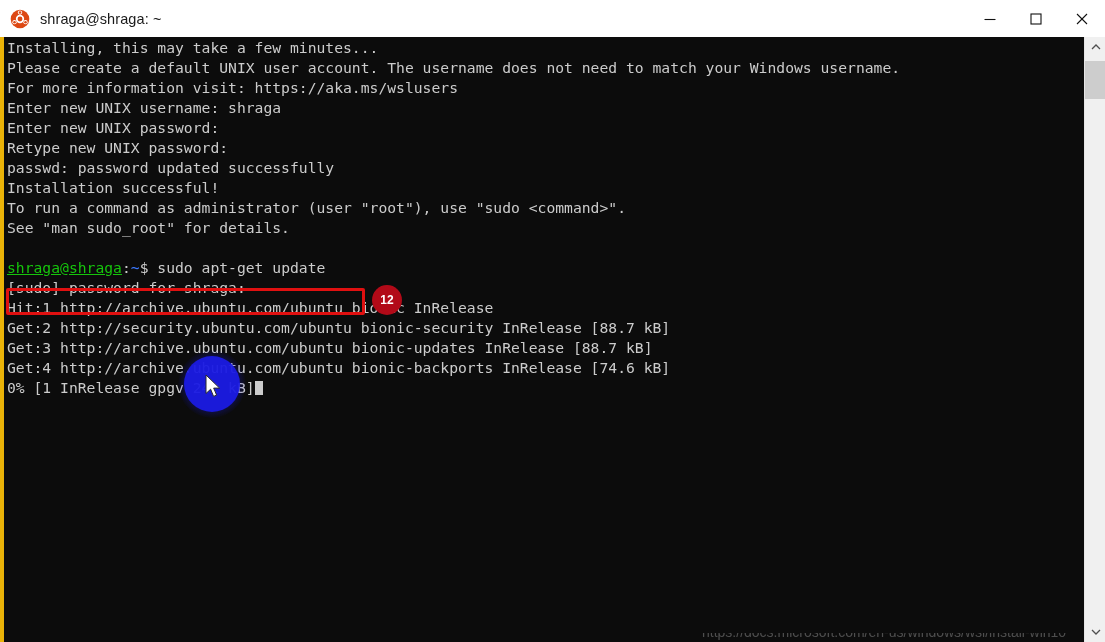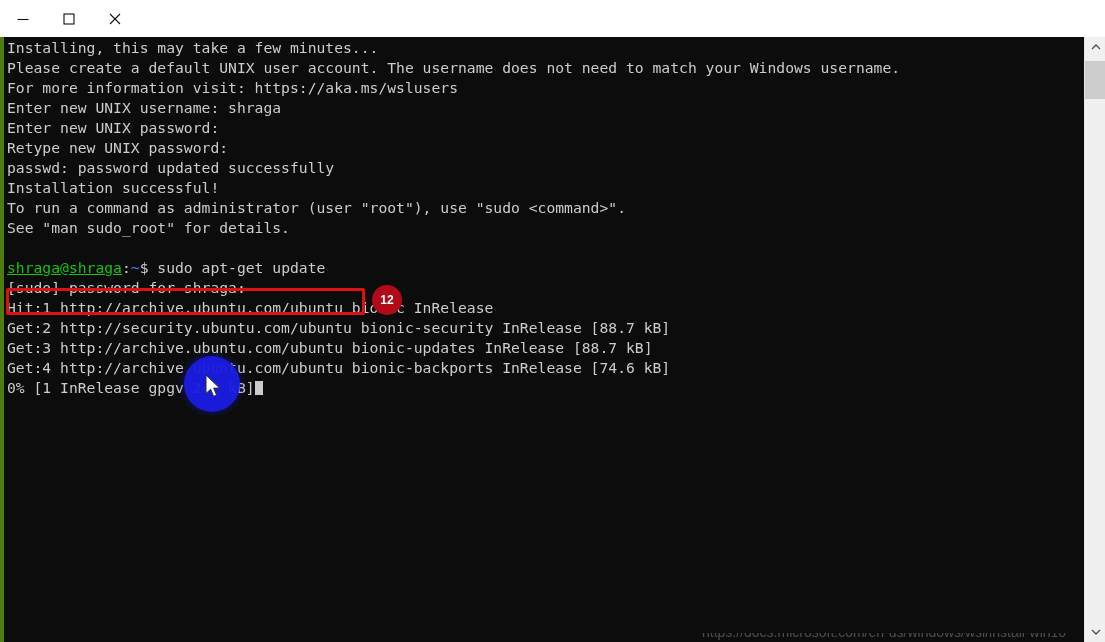--- a/index.html
+++ b/index.html
@@ -75,21 +75,21 @@
   }
   .win-btn svg { display: block; }
 
   
   .terminal-frame {
     position: absolute;
     left: 0;
     top: 37px;
     width: 1105px;
     height: 605px;
-    background: #4d7c0f;
+    background: #eab308;
     box-sizing: border-box;
     padding-left: 0;
   }
   .terminal {
     position: absolute;
     left: 4px;
     top: 0px;
     width: 1080px;
     height: 605px;
     background: #0c0c0c;
@@ -245,20 +245,35 @@
     white-space: nowrap;
     opacity: 0.85;
   }
 </style>
 </head>
 <body>
 
 <div class="window">
 
   <div class="titlebar">
+    <div class="title-left">
+      <span class="ubuntu-icon">
+        <svg class="ubuntu-icon" viewBox="0 0 20 20" xmlns="http://www.w3.org/2000/svg">
+          <circle cx="10" cy="10" r="9.3" fill="#dd4814"></circle>
+          <circle cx="10" cy="10" r="3.3" fill="none" stroke="#ffffff" stroke-width="1.7"></circle>
+          <circle cx="10" cy="3.6" r="2.15" fill="#ffffff"></circle>
+          <circle cx="4.5" cy="13.2" r="2.15" fill="#ffffff"></circle>
+          <circle cx="15.5" cy="13.2" r="2.15" fill="#ffffff"></circle>
+          <circle cx="10" cy="3.6" r="1.25" fill="#dd4814"></circle>
+          <circle cx="4.5" cy="13.2" r="1.25" fill="#dd4814"></circle>
+          <circle cx="15.5" cy="13.2" r="1.25" fill="#dd4814"></circle>
+        </svg>
+      </span>
+      <span class="title-text">shraga@shraga: ~</span>
+    </div>
 
     <div class="win-controls">
       <button class="win-btn">
         <svg width="14" height="14" viewBox="0 0 14 14" xmlns="http://www.w3.org/2000/svg">
           <line x1="1.5" y1="7.5" x2="12.5" y2="7.5" stroke="#111111" stroke-width="1.1"></line>
         </svg>
       </button>
       <button class="win-btn">
         <svg width="14" height="14" viewBox="0 0 14 14" xmlns="http://www.w3.org/2000/svg">
           <rect x="2" y="2" width="10" height="10" fill="none" stroke="#111111" stroke-width="1.1"></rect>

